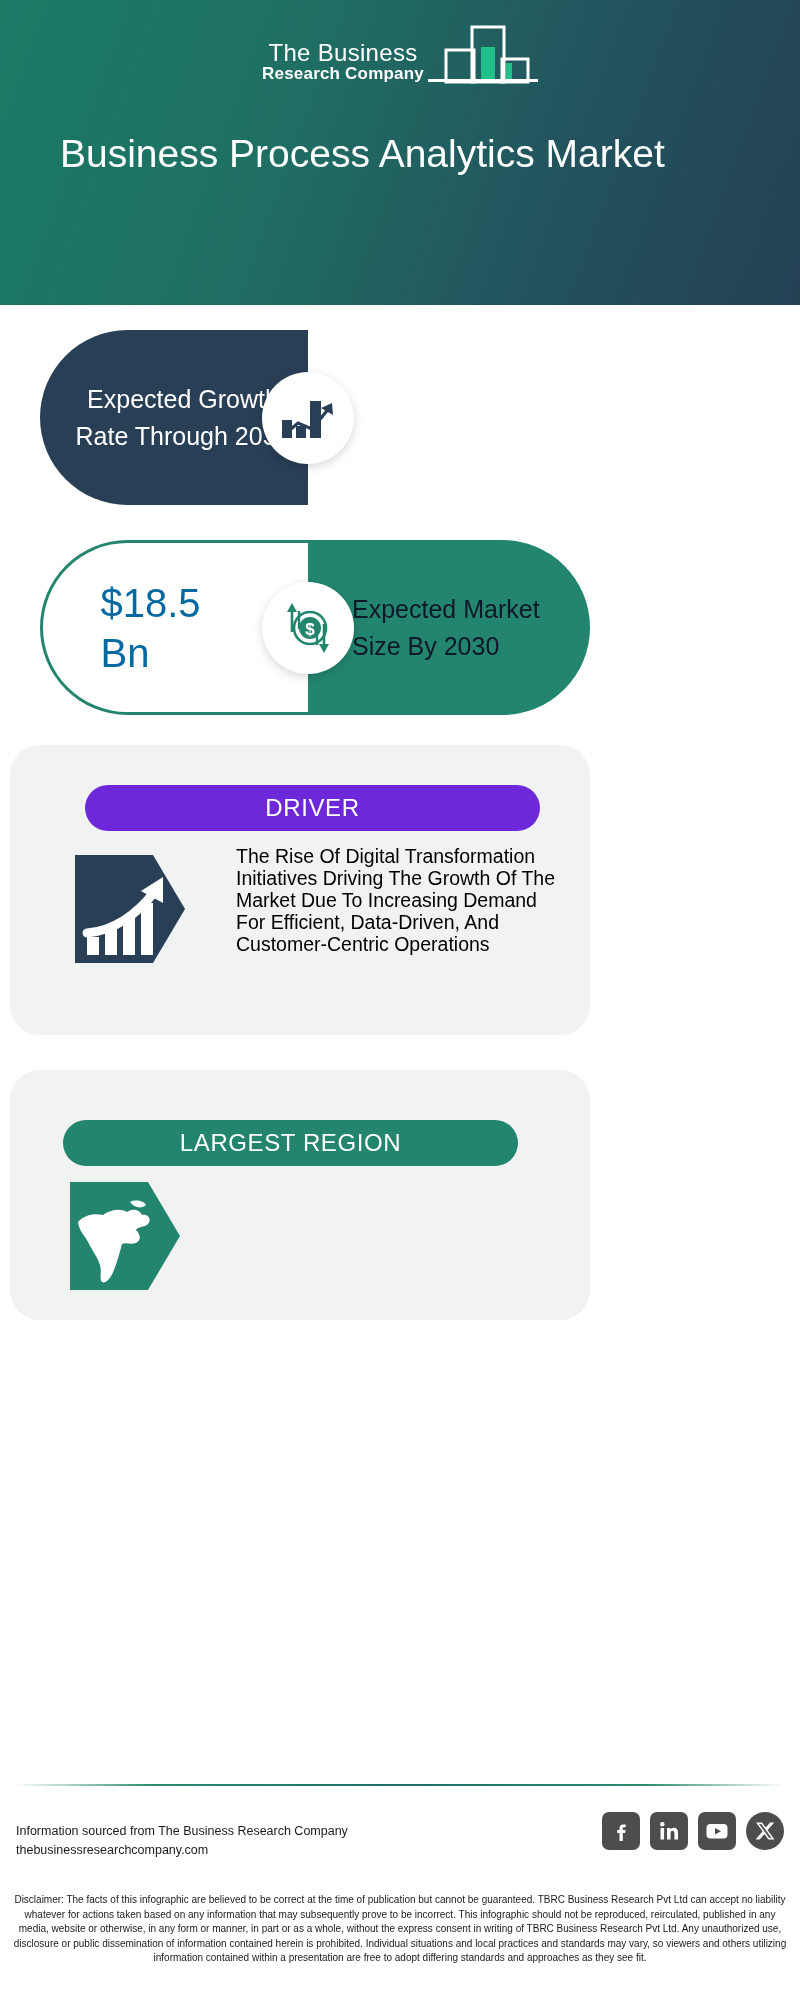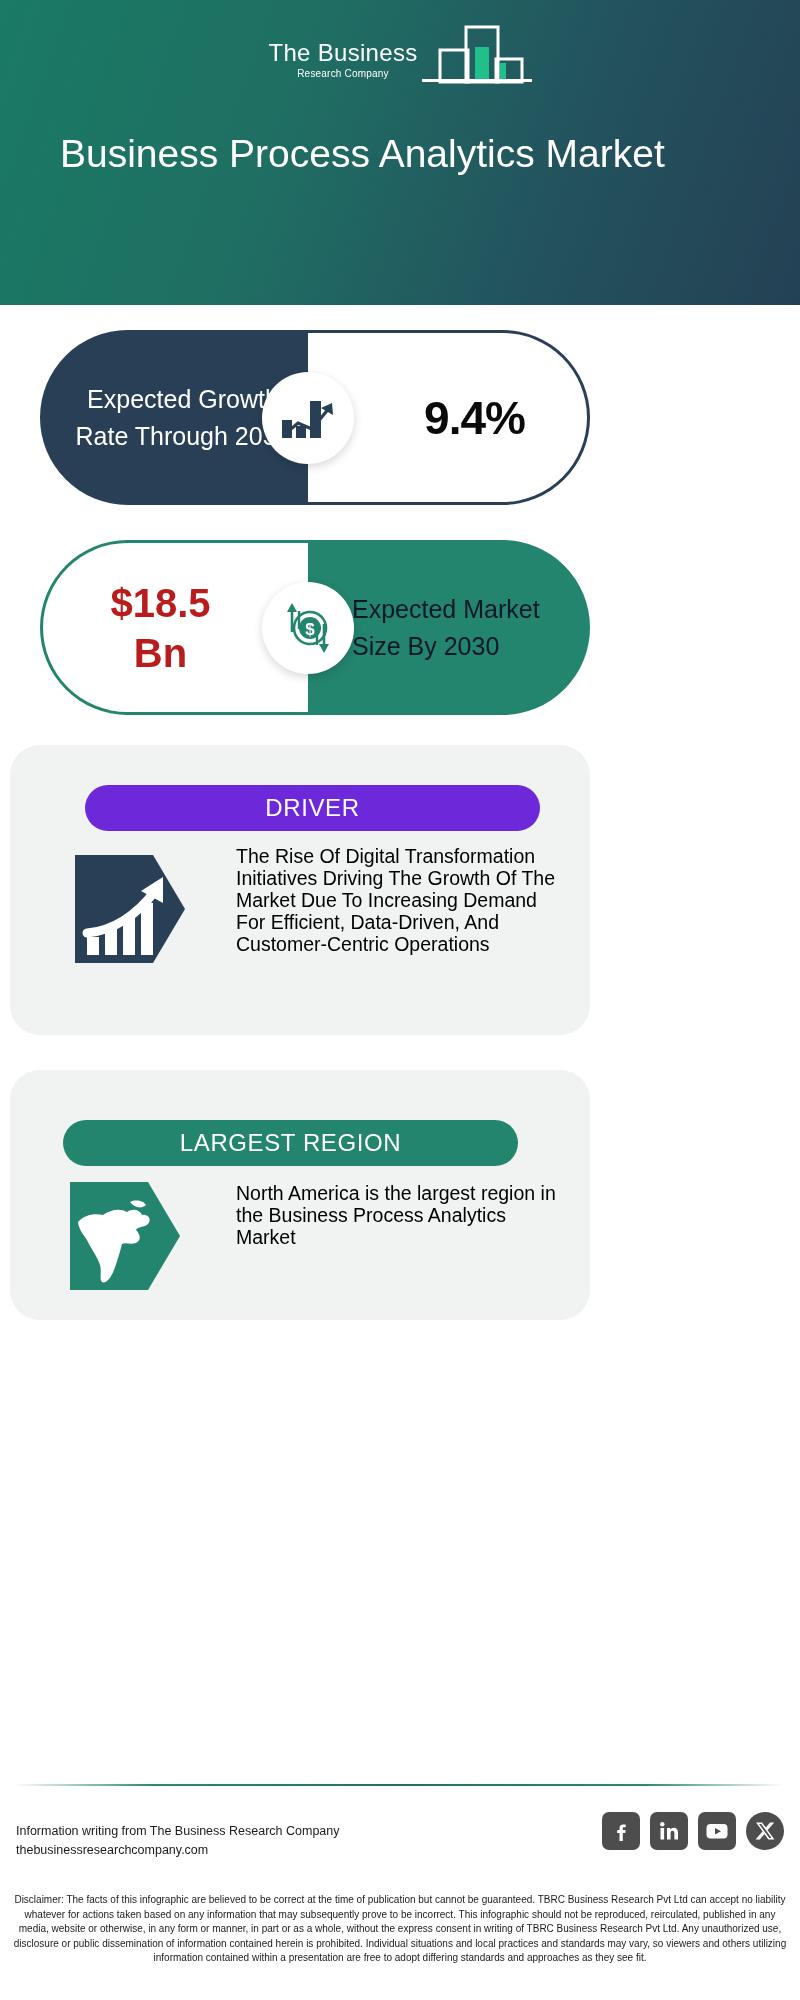--- a/index.html
+++ b/index.html
@@ -34,24 +34,25 @@
   .logo-text { text-align: center; padding-bottom: 3px; }
   .logo-line1 {
     color: #ffffff;
     font-size: 24px;
     letter-spacing: 0.3px;
     line-height: 27px;
     white-space: nowrap;
   }
   .logo-line2 {
     color: #ffffff;
-    font-size: 10px;
+    font-size: 17px;
     letter-spacing: 0.2px;
     line-height: 16px;
     white-space: nowrap;
+    font-weight: bold;
   }
   .logo-mark { margin-left: 4px; margin-bottom: 1px; }
 
   .title {
     position: absolute;
     left: 60px; top: 130px;
     width: 680px;
     text-align: left;
     color: #ffffff;
     font-size: 39px;
@@ -128,25 +129,24 @@
     background: #ffffff;
     border-top: 3px solid #23856e;
     border-left: 3px solid #23856e;
     border-bottom: 3px solid #23856e;
     border-radius: 88px 0 0 88px;
     display: flex;
     align-items: center;
     justify-content: center;
   }
   .card2-value {
-    color: #b91c1c;
+    color: #0369a1;
     font-size: 40px;
-    font-weight: bold;
+    font-weight: normal;
     line-height: 50px;
-    text-align: center;
     width: 150px;
     padding-right: 30px;
   }
   .card2-right {
     position: absolute;
     left: 268px; top: 0;
     width: 282px; height: 175px;
     background: #23856e;
     border-radius: 0 88px 88px 0;
     display: flex;
@@ -273,23 +273,20 @@
         <rect x="0" y="57" width="110" height="3" fill="#ffffff"></rect>
       </svg>
     </div>
     <div class="title">Business Process Analytics Market</div>
   </div>
 
   <div class="card1">
     <div class="card1-left">
       <div class="card1-left-label">Expected Growth Rate Through 2030</div>
     </div>
-    <div class="card1-right">
-      <div class="card1-value">9.4%</div>
-    </div>
     <div class="icon-circle card1-circle">
       <svg width="56" height="50" viewBox="0 0 56 50">
         <rect x="2" y="27" width="10" height="18" fill="#293f56"></rect>
         <rect x="16" y="33" width="10" height="12" fill="#293f56"></rect>
         <rect x="30" y="8" width="11" height="37" fill="#293f56"></rect>
         <polyline points="4,42 18,30 32,36 50,14" fill="none" stroke="#293f56" stroke-width="3.2"></polyline>
         <polygon points="52,10 53,22 41,15" fill="#293f56"></polygon>
       </svg>
     </div>
   </div>
@@ -336,25 +333,24 @@
     <span>LARGEST REGION</span>
   </div>
   <svg class="badge-icon badge-region" viewBox="0 0 110 108">
     <polygon points="0,0 78,0 110,54 78,108 0,108" fill="#23856e"></polygon>
     <path d="M8 40 C14 33, 24 31, 33 33 C40 28, 50 26, 57 30 C63 26, 70 28, 72 33
              C78 32, 82 37, 78 42 C74 46, 68 44, 66 48 C70 52, 72 58, 66 61
              C60 63, 56 60, 52 62 C50 70, 47 80, 44 88 C41 96, 36 102, 32 100
              C29 97, 32 90, 30 83 C27 74, 22 68, 18 60 C15 54, 9 49, 8 40 Z" fill="#ffffff"></path>
     <path d="M60 20 C66 17, 74 19, 76 23 C72 27, 64 26, 60 20 Z" fill="#ffffff"></path>
   </svg>
-  <div class="panel-text text-region">North America is the largest region in the Business Process Analytics Market</div>
 
   <div class="footer-rule"></div>
   <div class="footer-info">
-    <div>Information writing from The Business Research Company</div>
+    <div>Information sourced from The Business Research Company</div>
     <div>thebusinessresearchcompany.com</div>
   </div>
 
   <div class="socials">
     <div class="social-btn">
       <svg width="22" height="22" viewBox="0 0 22 22">
         <path d="M13.6 7.3h2.1V4.4h-2.6c-2.3 0-3.6 1.4-3.6 3.7v1.8H7.2v3h2.3V21h3.3v-8.1h2.4l.4-3h-2.8V8.6c0-.9.3-1.3.8-1.3z" fill="#ffffff"></path>
       </svg>
     </div>
     <div class="social-btn">

